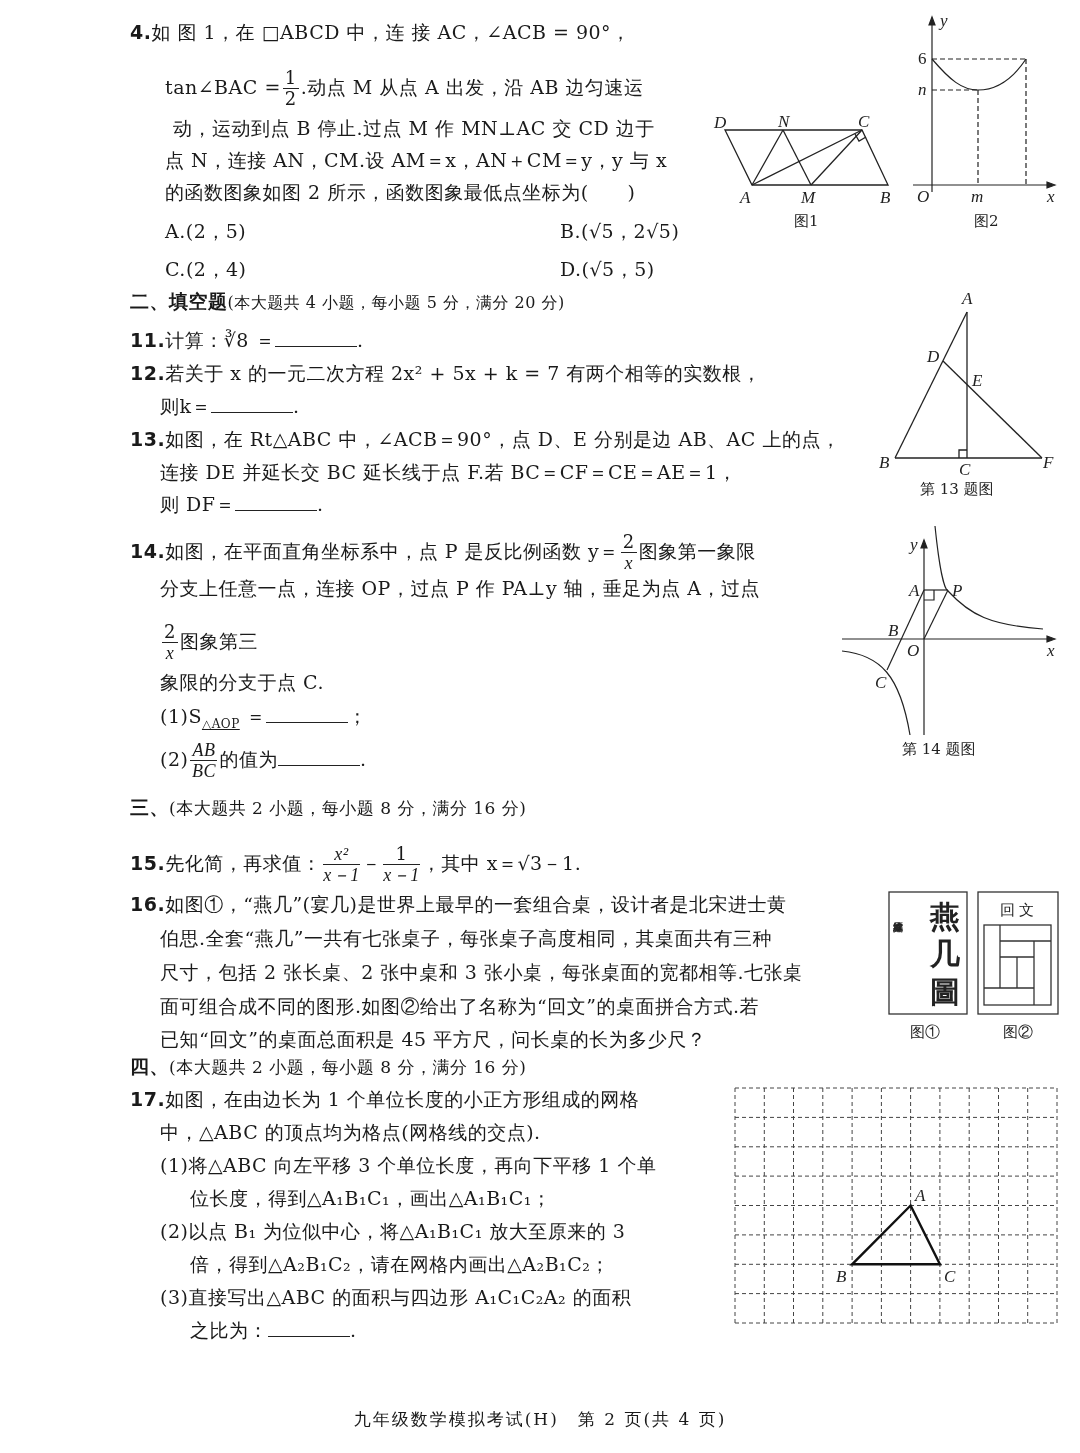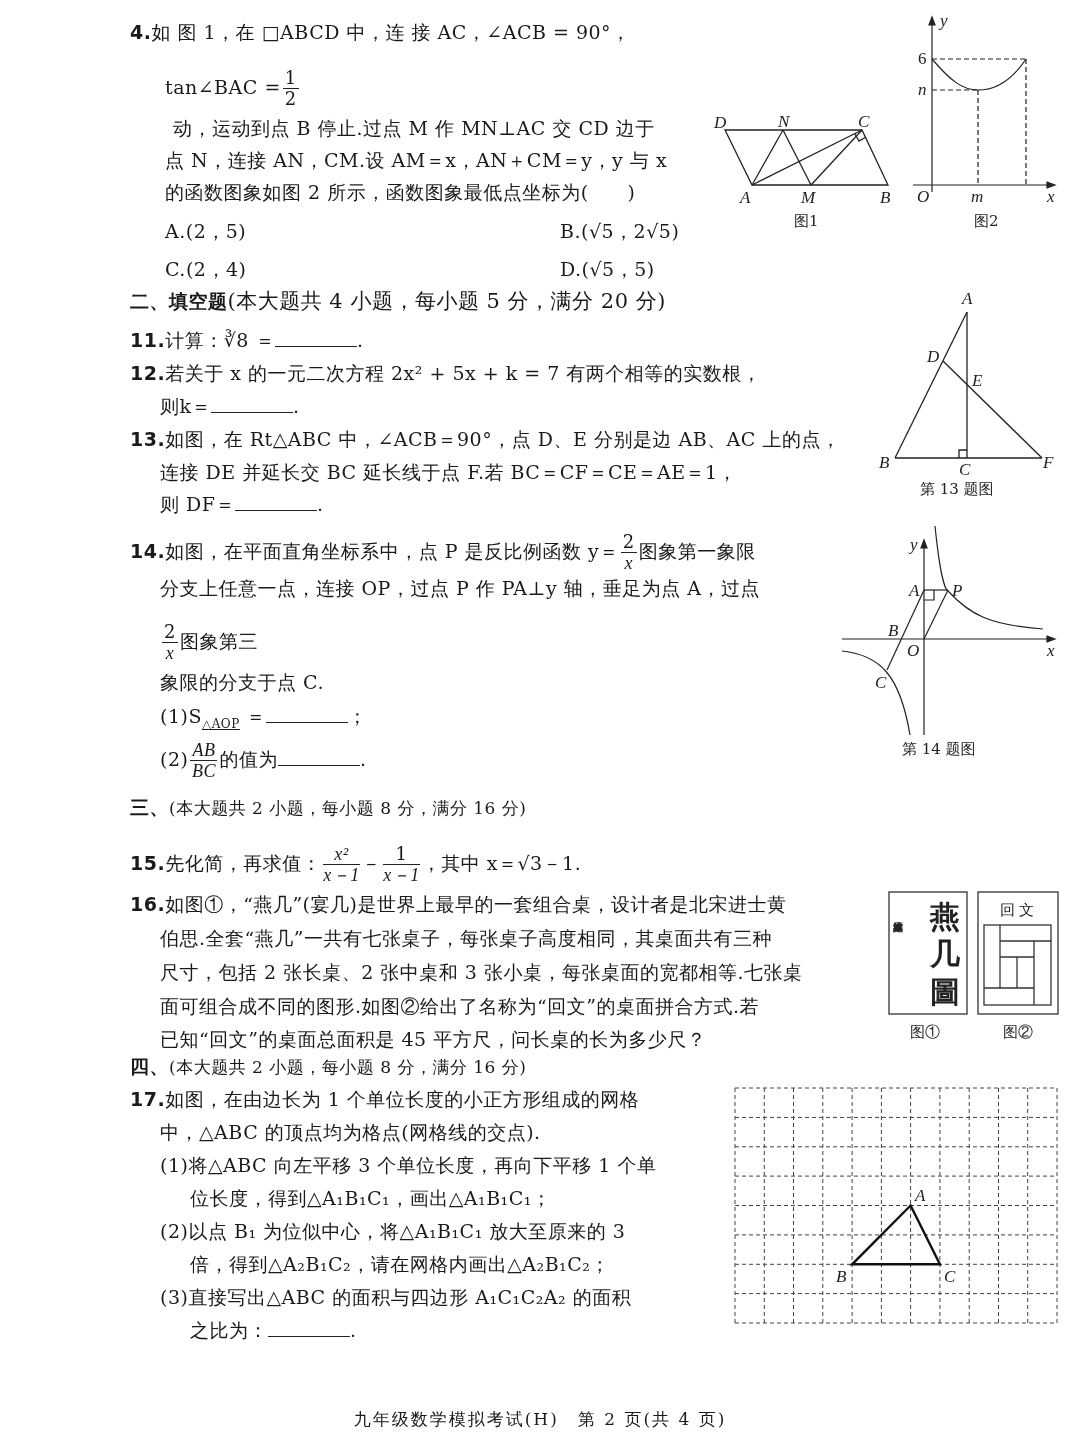--- a/index.html
+++ b/index.html
@@ -18,21 +18,21 @@
   svg text.cap{font-style:normal;font-family:"DejaVu Serif",serif;font-size:15px;}
   .footer{position:absolute;top:1408px;left:0;width:1080px;text-align:center;font-size:17px;letter-spacing:2px;}
 </style>
 </head>
 <body>
 
 <div class="ln" style="left:130px;top:20px;">
   <span class="b">4.</span><span>如 图 1，在 □ABCD 中，连 接 AC，∠ACB = 90°，</span>
 </div>
 <div class="ln" style="left:165px;top:68px;">
-  <span>tan∠BAC =</span><span class="frac"><span class="num">1</span><span>2</span></span>
+  <span>tan∠BAC =</span><span class="frac"><span class="num">1</span><span>2</span></span><span>.动点 M 从点 A 出发，沿 AB 边匀速运</span>
 </div>
 <div class="ln" style="left:165px;top:116px;margin-left:8px;">动，运动到点 B 停止.过点 M 作 MN⊥AC 交 CD 边于</div>
 <div class="ln" style="left:165px;top:148px;">点 N，连接 AN，CM.设 AM＝x，AN＋CM＝y，y 与 x</div>
 <div class="ln" style="left:165px;top:180px;">的函数图象如图 2 所示，函数图象最低点坐标为(　　)</div>
 <div class="ln" style="left:165px;top:219px;">A.(2，5)</div>
 <div class="ln" style="left:560px;top:219px;">B.(√5，2√5)</div>
 <div class="ln" style="left:165px;top:257px;">C.(2，4)</div>
 <div class="ln" style="left:560px;top:257px;">D.(√5，5)</div>
 
 <svg width="1080" height="240" style="left:0;top:0;">
@@ -69,21 +69,21 @@
   <text x="940" y="26">y</text>
   <text x="918" y="64" style="font-style:normal">6</text>
   <text x="918" y="95">n</text>
   <text x="917" y="202">O</text>
   <text x="971" y="202">m</text>
   <text x="1047" y="202">x</text>
   <text class="cap" x="974" y="226">图2</text>
 </svg>
 
 <div class="ln" style="left:130px;top:289px;">
-  <span class="b">二、填空题</span><span style="font-size:21px">(本大题共 4 小题，每小题 5 分，满分 20 分)</span>
+  <span class="b">二、填空题</span><span style="font-size:16px">(本大题共 4 小题，每小题 5 分，满分 20 分)</span>
 </div>
 
 <div class="ln" style="left:130px;top:328px;">
   <span class="b">11.</span><span>计算：∛8 ＝</span><span class="blank"></span><span>.</span>
 </div>
 
 <div class="ln" style="left:130px;top:361px;">
   <span class="b">12.</span><span>若关于 x 的一元二次方程 2x² + 5x + k = 7 有两个相等的实数根，</span>
 </div>
 <div class="ln" style="left:160px;top:394px;">

